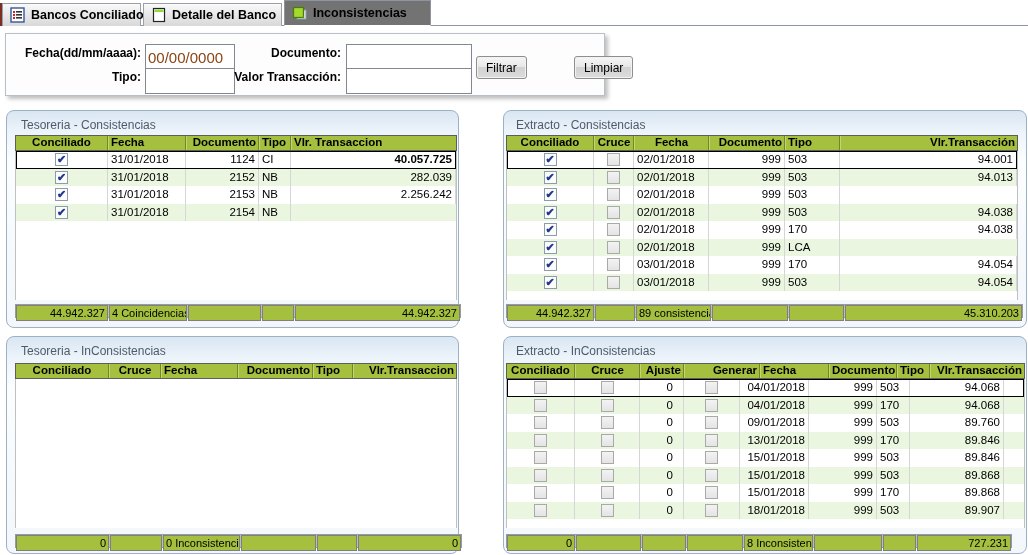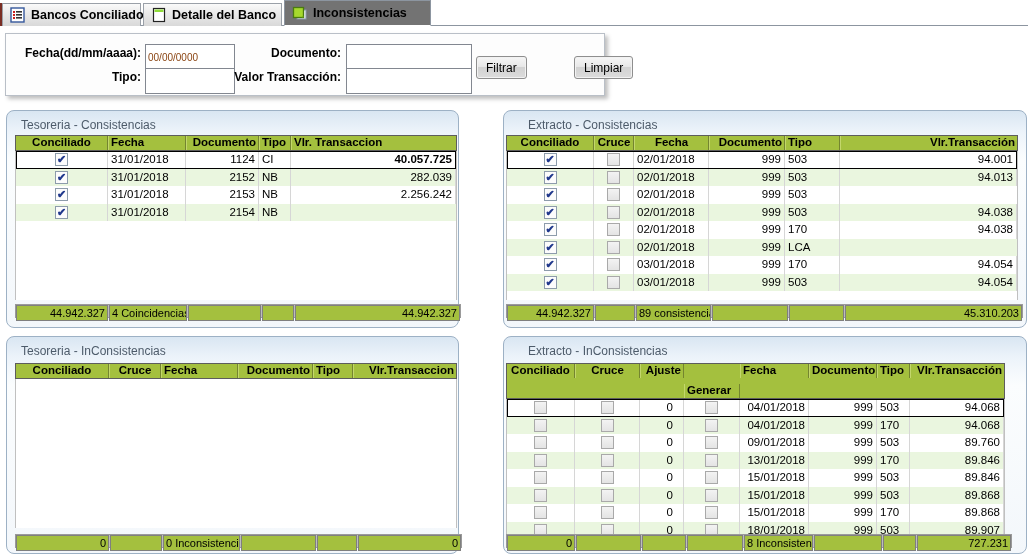--- a/index.html
+++ b/index.html
@@ -22,40 +22,40 @@
 
   
   .filter-box { position:absolute; left:5px; top:33px; width:600px; height:63px;
                 background:#fdfdfd; border:1px solid #b9bfc7; box-shadow:3px 3px 4px rgba(0,0,0,.25); }
   .f-label { position:absolute; font-weight:bold; font-size:12px; text-align:right; white-space:nowrap; }
   .lbl-fecha { left:5px;   width:130px; top:12px; }
   .lbl-tipo  { left:5px;   width:130px; top:36px; }
   .lbl-doc   { left:183px; width:152px; top:12px; }
   .lbl-valor { left:183px; width:152px; top:36px; }
   .f-input { position:absolute; height:26px; border:1px solid #828790; background:#fff;
-             font-family:"Liberation Sans",sans-serif; font-size:10px; padding:0 2px; outline:none; }
+             font-family:"Liberation Sans",sans-serif; font-size:15px; padding:0 2px; outline:none; }
   .in-fecha { left:139px; top:10px; width:90px; color:#8b4513; }
   .in-tipo  { left:139px; top:34px; width:90px; }
   .in-doc   { left:340px; top:10px; width:126px; }
   .in-valor { left:340px; top:34px; width:126px; }
   .f-btn { position:absolute; top:22px; height:23px; border:1px solid #8e8e8e; border-radius:3px;
            background:linear-gradient(180deg,#f6f6f6,#e8e8e8 45%,#d2d2d2 50%,#dcdcdc);
            font-family:"Liberation Sans",sans-serif; font-size:12px; padding:0 9px; cursor:pointer;
            box-shadow:0 0 0 1px #f2f2f2 inset; }
   .btn-filtrar { left:470px; }
   .btn-limpiar { left:531px;margin-left:37px; }
 
   
   .panel { position:absolute; border:1px solid #9db1c5; border-radius:8px;
            background:linear-gradient(180deg,#d9e6f2 0px,#ecf3fa 20px,#fbfdfe 48px,#f3f7fb 100%); }
   .panel-tl { left:6px;   top:110px; width:453px; height:218px; }
   .panel-tr { left:503px; top:110px; width:524px; height:218px; }
   .panel-bl { left:6px;   top:336px; width:453px; height:218px; }
   .panel-br { left:503px; top:336px; width:524px; height:218px; }
-  .panel-title { position:absolute; left:24px; top:7px; color:#4d5b6a; font-size:12px; white-space:nowrap; }
+  .panel-title { position:absolute; left:12px; top:7px; color:#4d5b6a; font-size:12px; white-space:nowrap; }
   .panel-tl .panel-title, .panel-bl .panel-title { left:14px; }
 
   .grid { position:absolute; top:24px; background:#fff; }
   .panel-tl .grid, .panel-bl .grid { left:8px; }
   .panel-tr .grid, .panel-br .grid { left:2px; }
   .panel-bl .grid, .panel-br .grid { top:26px; }
 
   .grid-header { display:flex; border:1px solid #5d5d5d; background:#a4c03e; }
   .gh-cell { height:14px; flex:0 0 auto; background:#a4c03e; font-weight:bold; font-size:11.5px;
              line-height:13px; padding:0 2px; overflow:hidden; white-space:nowrap;
@@ -339,21 +339,21 @@
     </div>
 </div>
 
 <div class="panel panel-br">
   <span class="panel-title">Extracto - InConsistencias</span>
   <div class="grid">
       <div class="grid-header">
         <div class="gh-cell" style="width: 68px; text-align: center;">Conciliado</div>
         <div class="gh-cell" style="width: 65px; text-align: center;">Cruce</div>
         <div class="gh-cell" style="width: 44px; text-align: right;">Ajuste</div>
-        <div class="gh-cell" style="width: 56px; text-align: left; margin-top: 20px;">Generar</div>
+        <div class="gh-cell" style="width: 76px; text-align: right;">Generar</div>
         <div class="gh-cell" style="width: 69px; text-align: left;">Fecha</div>
         <div class="gh-cell" style="width: 68px; text-align: right;">Documento</div>
         <div class="gh-cell" style="width: 33px; text-align: left;">Tipo</div>
         <div class="gh-cell" style="width: 94px; text-align: right;">Vlr.Transacción</div>
       </div>
       <div class="grid-body">
         <div class="grid-row focused">
           <div class="grid-cell ck" style="width: 68px;">
             <span class="cb unchecked"></span>
           </div>

